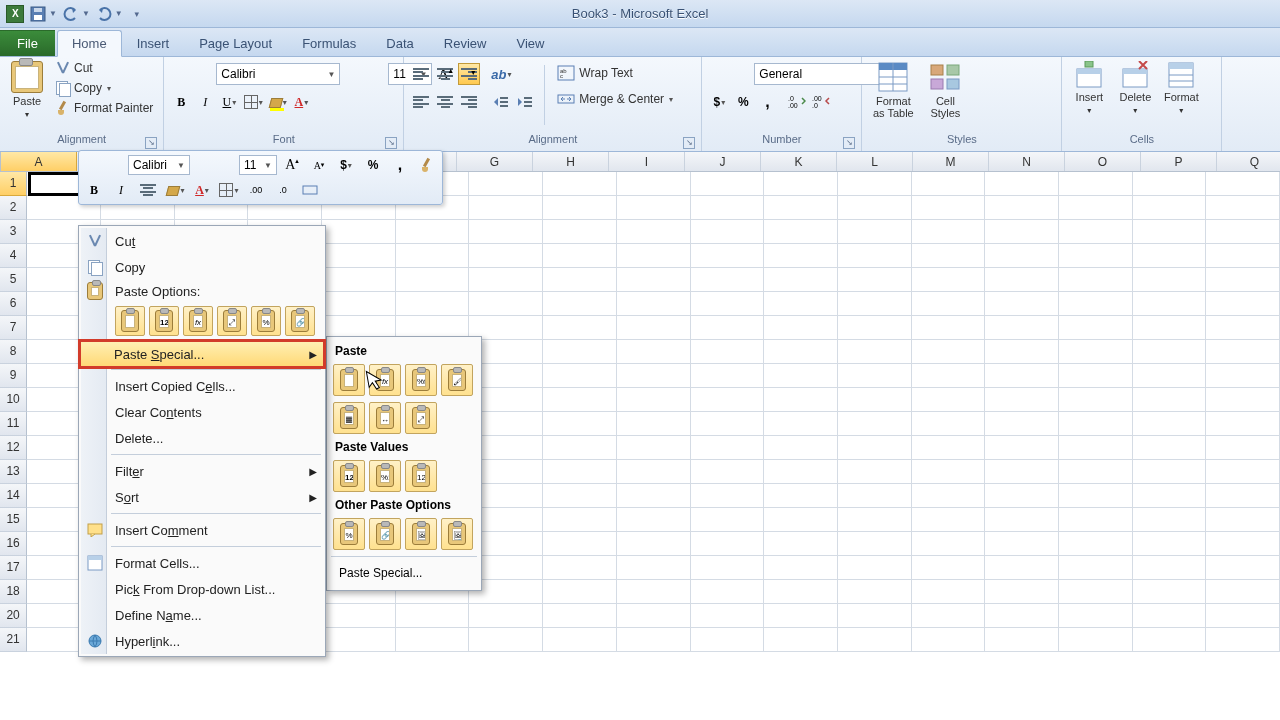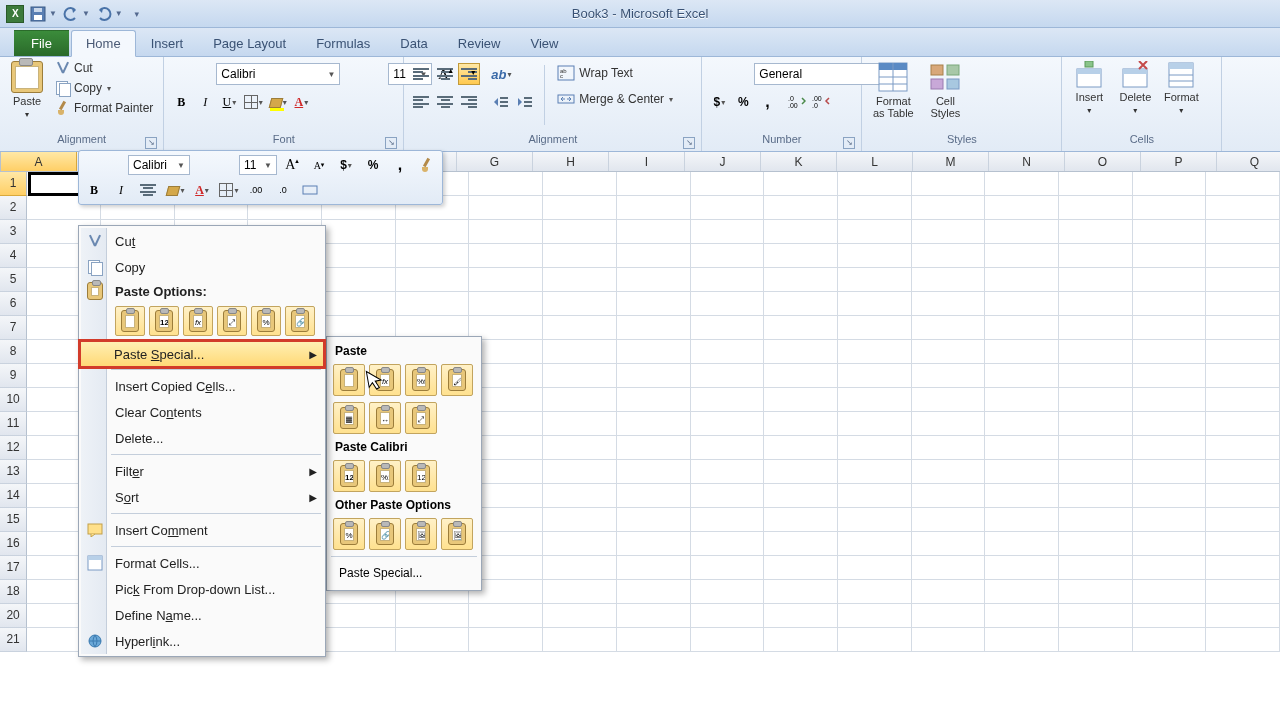--- a/index.html
+++ b/index.html
@@ -8,21 +8,21 @@
 
 .titlebar { height: 28px; background: linear-gradient(#dce7f5, #c5d8ef); display: flex; align-items: center; padding: 0 6px; border-bottom: 1px solid #9db7d8; }
 .titlebar .qat { display: flex; gap: 4px; align-items: center; }
 .qat-icon { width: 18px; height: 18px; background: #3c7a3c; border: 1px solid #2a5a2a; position: relative; }
 .qat-icon::after { content: "X"; color: #fff; font-size: 10px; font-weight: bold; position: absolute; top: 2px; left: 5px; }
 .qat-btn { width: 20px; height: 20px; border: 1px solid transparent; display: flex; align-items: center; justify-content: center; }
 .qat-arrow { font-size: 8px; color: #53698f; margin-left: -3px; }
 .titlebar .apptitle { margin-left: auto; margin-right: auto; font-size: 13px; color: #3a5274; text-shadow: 0 1px 0 #fff; position: absolute; left: 50%; transform: translateX(-50%); }
 
 
-.tabs { height: 28px; background: linear-gradient(#dce7f5, #c5d8ef); display: flex; align-items: flex-end; padding-left: 14px; }
+.tabs { height: 28px; background: linear-gradient(#dce7f5, #c5d8ef); display: flex; align-items: flex-end; padding-left: 0; }
 .tab { padding: 5px 14px; font-size: 13px; color: #3a5274; border: 1px solid transparent; border-bottom: none; cursor: pointer; }
 .tab.file { background: linear-gradient(#3b8c3b, #2a6a2a); color: #fff; border-radius: 0; padding: 5px 16px; margin-right: 2px; }
 .tab.active { background: #f4f8fd; border: 1px solid #9db7d8; border-bottom: 1px solid #f4f8fd; margin-bottom: -1px; border-radius: 3px 3px 0 0; color: #4a5a75;}
 
 
 .ribbon { height: 96px; background: linear-gradient(#f4f8fd, #e2ebf6); border-top: 1px solid #9db7d8; border-bottom: 1px solid #9db7d8; display: flex; }
 .group { border-right: 1px solid #c1d0e3; padding: 2px 6px 0 6px; display: flex; flex-direction: column; }
 .group-body { flex: 1; display: flex; gap: 4px; align-items: flex-start; }
 .group-label { height: 18px; text-align: center; font-size: 11px; color: #5a6c88; position: relative; }
 .group-label .launcher { position: absolute; right: 0; bottom: 2px; width: 12px; height: 12px; border: 1px solid #8aa3c2; font-size: 8px; line-height: 10px; text-align: center; color: #5a6c88; }
@@ -93,21 +93,21 @@
 .minitoolbar .row { gap:3px; }
 .minitoolbar .combo { height:20px; }
 .minitoolbar .small-btn { width:24px; height:22px; }
 
 
 .ctxmenu { position:absolute; top:225px; left:78px; width:248px; background:#fafafa; border:1px solid #9ba7b7; box-shadow:3px 3px 6px rgba(0,0,0,0.3); z-index:25; padding:2px;}
 .ctxmenu .gutter { position:absolute; left:2px; top:2px; bottom:2px; width:26px; background:linear-gradient(to right,#eef2f7,#e4eaf2); border-right:1px solid #c4cedb;}
 .mi { position:relative; height:26px; display:flex; align-items:center; padding-left:34px; font-size:13px; color:#222; z-index:1;}
 .mi .arr { margin-left:auto; margin-right:6px; font-size:10px;}
 .mi .ic16 { position:absolute; left:5px; width:18px; height:18px; display:flex; align-items:center; justify-content:center;}
-.mi.header { font-weight:bold; height:22px;}
+.mi.header { font-weight:normal; height:22px;}
 .mi.hot { background:linear-gradient(#ffefb3,#ffd977); border:1px solid #d9a93c; margin:-1px; padding-left:33px; }
 .redbox { outline: 3px solid #d23b2a; outline-offset: -1px; }
 .sep { height:1px; background:#c4cedb; margin:3px 2px 3px 30px; position:relative; z-index:1;}
 .mi .u { text-decoration: underline; }
 .paste-opts-row { position:relative; z-index:1; padding:4px 4px 6px 34px; display:flex; gap:4px;}
 .po { width:30px; height:30px; border:1px solid #c2a45e; background:linear-gradient(#fff1c8,#ffe18f); border-radius:2px; display:flex; align-items:center; justify-content:center; position:relative;}
 .po .clipboard.small{width:18px;height:22px;}
 
 
 .submenu { position:absolute; top:336px; left:326px; width:156px; background:#fafafa; border:1px solid #9ba7b7; box-shadow:3px 3px 6px rgba(0,0,0,0.3); z-index:24; padding:4px;}
@@ -1091,21 +1091,21 @@
         <span class="clipboard small">
           <span class="inner">↔</span>
         </span>
       </div>
     <div class="po">
         <span class="clipboard small">
           <span class="inner">⤢</span>
         </span>
       </div>
   </div>
-  <div class="hdr">Paste Calibri</div>
+  <div class="hdr">Paste Values</div>
   <div class="iconrow">
     <div class="po">
         <span class="clipboard small">
           <span class="inner" style="font-weight:bold">123</span>
         </span>
       </div>
     <div class="po">
         <span class="clipboard small">
           <span class="inner">%12</span>
         </span>

